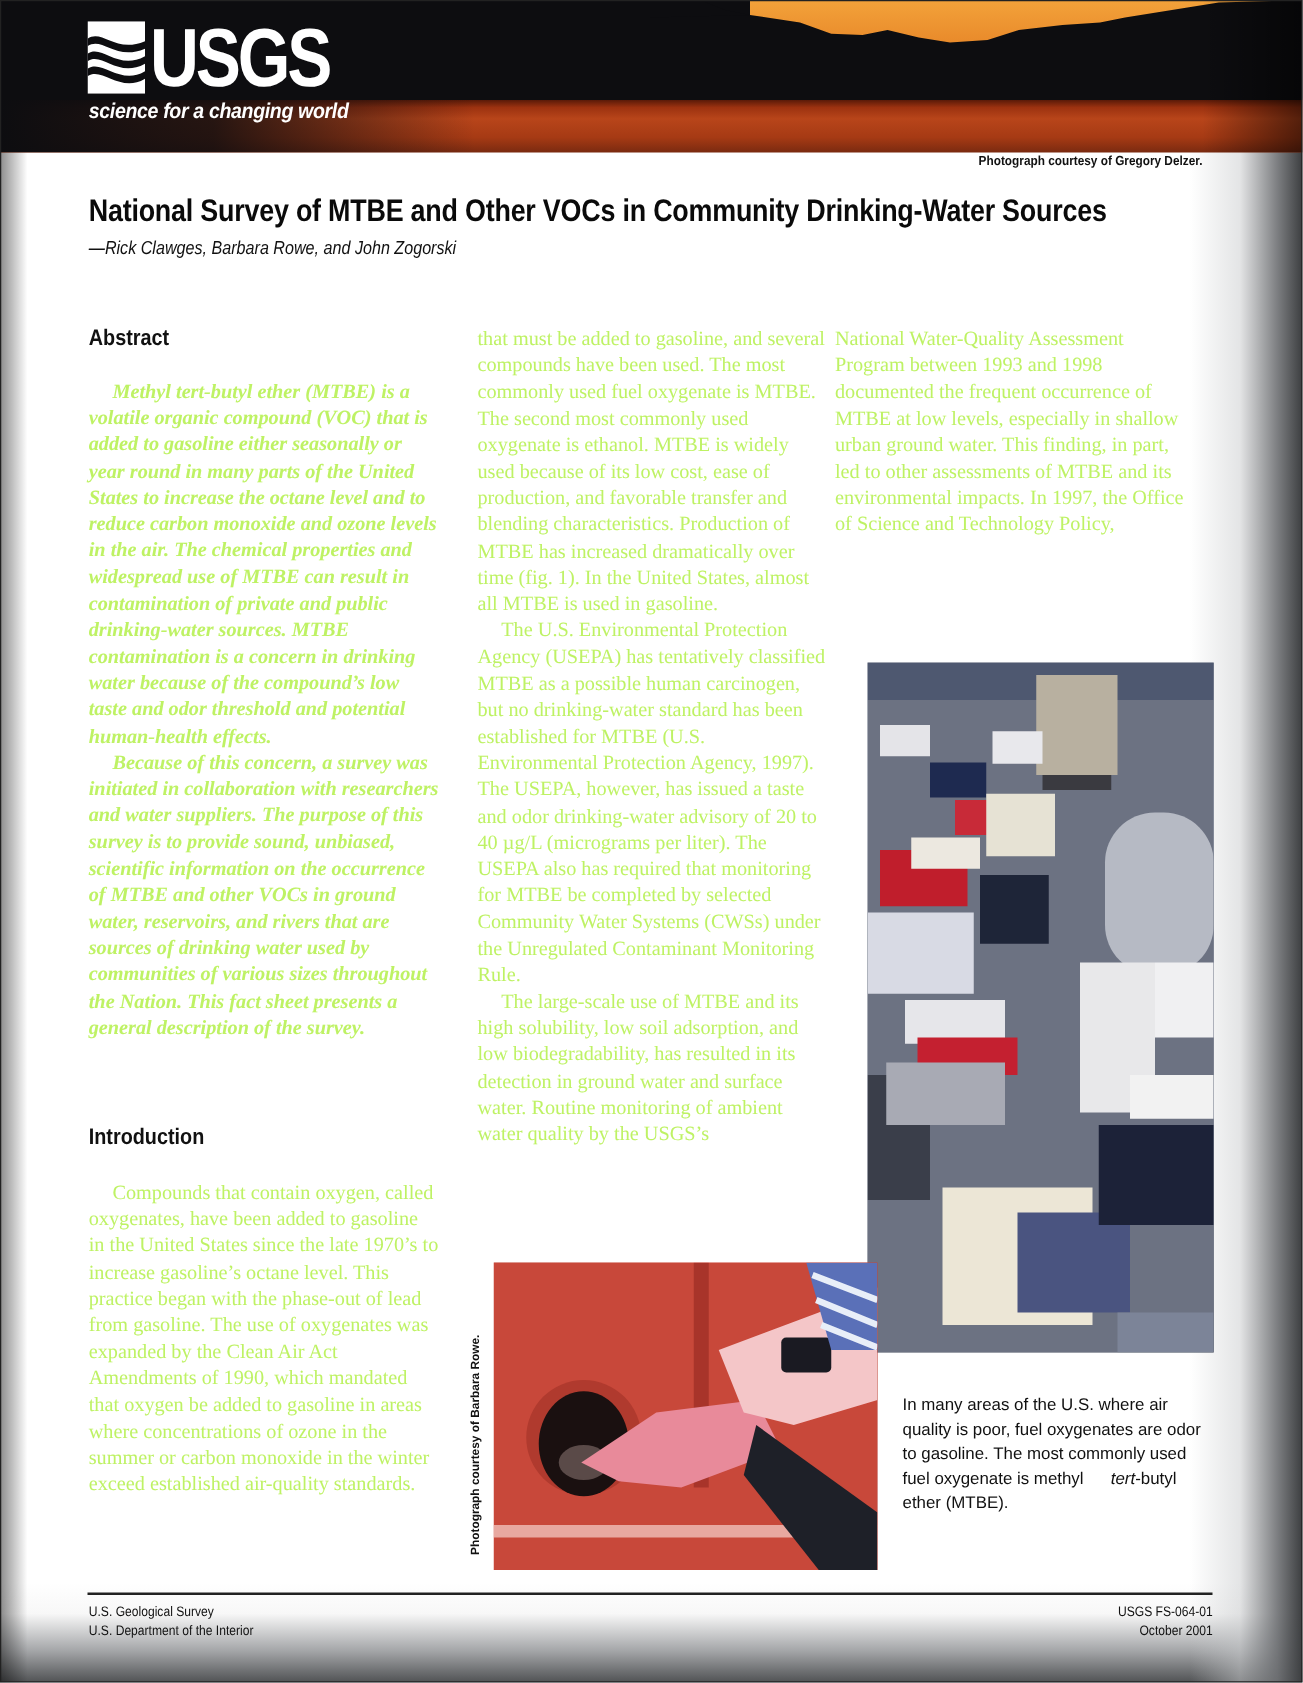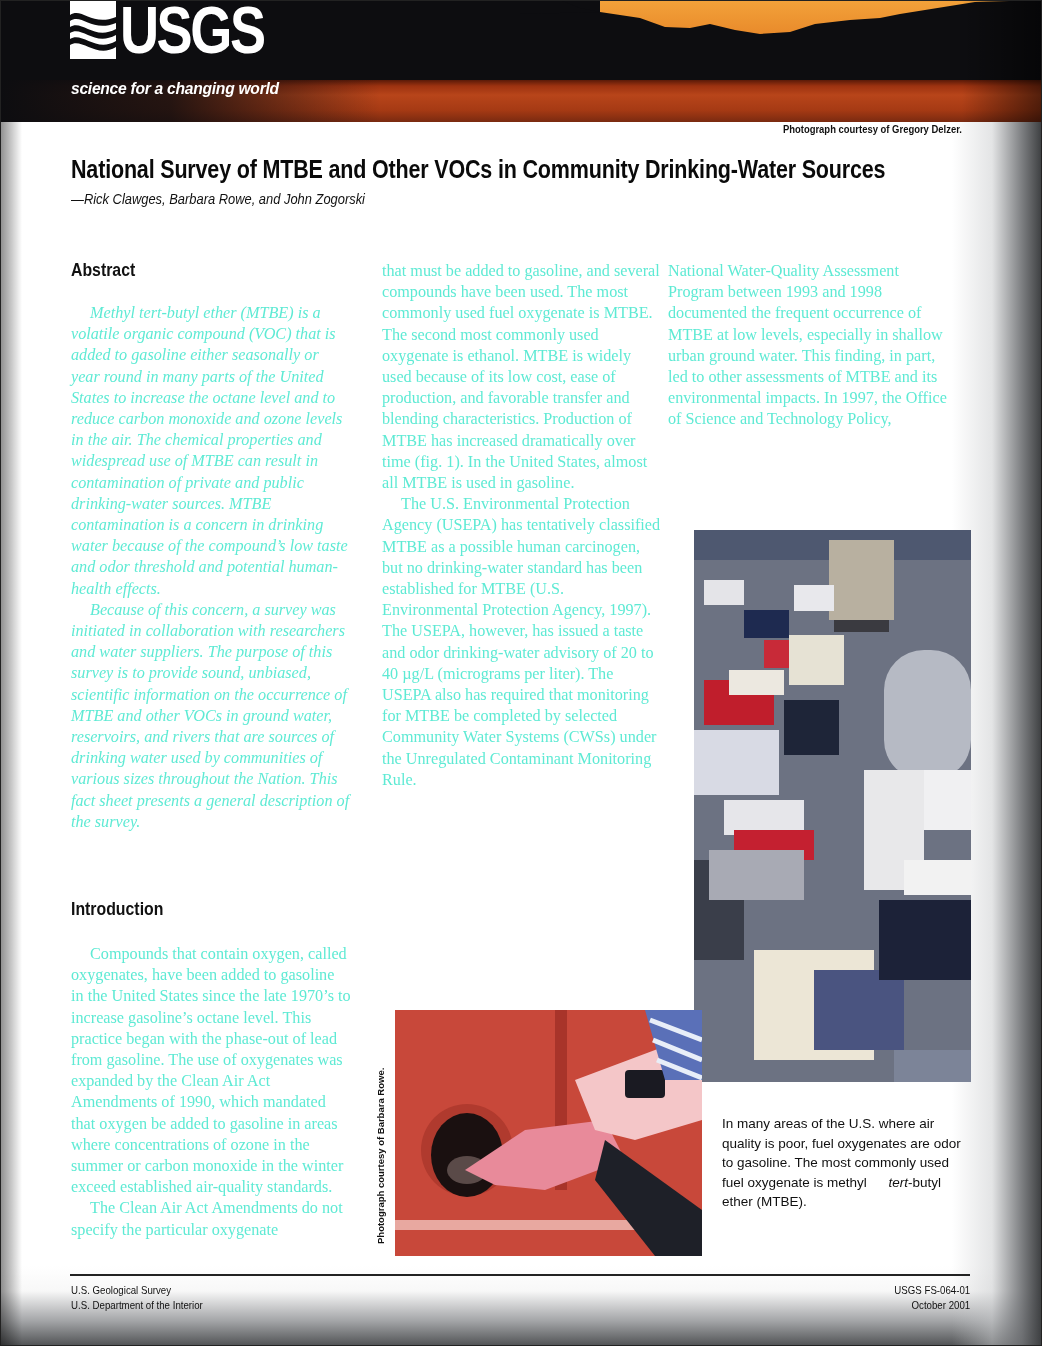--- a/index.html
+++ b/index.html
@@ -15,31 +15,31 @@
 
   
   .banner { position:absolute; left:0; top:0; width:1042px; height:122px; overflow:hidden;
     background: linear-gradient(to bottom, #0d0d10 0px, #0d0d10 78px, #5a1a08 80px, #9c3210 86px, #b8451a 95px, #a63a14 110px, #7a2a10 122px); }
   .banner .sky { position:absolute; left:520px; top:0; width:520px; height:60px;
     background: linear-gradient(to bottom, #f3a23a 0%, #e8892a 60%, #c8601a 100%); }
   .banner svg.hills { position:absolute; left:0; top:0; }
   .banner .shade-r { position:absolute; right:0; top:0; width:80px; height:122px; background:linear-gradient(to right, rgba(0,0,0,0), rgba(0,0,0,0.55)); }
   .banner .water-l { position:absolute; left:0; top:78px; width:380px; height:44px; background:linear-gradient(to right, rgba(13,13,16,1) 0%, rgba(13,13,16,0.85) 45%, rgba(13,13,16,0) 100%); }
 
-  .logo { position:absolute; left:70px; top:0; height:60px; display:flex; align-items:center; }
+  .logo { position:absolute; left:70px; top:16px; height:60px; display:flex; align-items:center; }
   .logo-mark { width:46px; height:58px; }
   .logo-text { font-family:"Liberation Sans", sans-serif; font-weight:bold; color:#fff; font-size:66px; line-height:58px; letter-spacing:-3px; margin-left:4px; transform:scaleX(0.82); transform-origin:left center; }
   .tagline { position:absolute; left:71px; top:79px; font-family:"Liberation Sans", sans-serif; font-style:italic; font-weight:bold; color:#fff; font-size:17px; letter-spacing:-0.3px; transform:scaleX(0.92); transform-origin:left center; }
 
   .photo-credit-top { position:absolute; right:80px; top:123px; font-family:"Liberation Sans", sans-serif; font-weight:bold; font-size:10.5px; color:#111; transform:scaleX(0.9); transform-origin:right center; }
 
   .title { position:absolute; left:71px; top:155px; font-family:"Liberation Sans", sans-serif; font-weight:bold; font-size:25px; color:#0a0a0a; letter-spacing:-0.2px; transform:scaleX(0.86); transform-origin:left center; white-space:nowrap; }
   .authors { position:absolute; left:71px; top:190px; font-family:"Liberation Sans", sans-serif; font-style:italic; font-size:15px; color:#111; transform:scaleX(0.86); transform-origin:left center; white-space:nowrap; }
 
-  .col { position:absolute; font-size:16.2px; line-height:21.2px; color:#5eead4; }
+  .col { position:absolute; font-size:16.2px; line-height:21.2px; color:#bef264; }
   .col p { margin:0; text-indent:19px; }
   .col p.noindent { text-indent:0; }
   .col.italic p { font-style:italic; }
   .heading { font-family:"Liberation Sans", sans-serif; font-weight:bold; font-size:18px; color:#111; transform:scaleX(0.88); transform-origin:left center; white-space:nowrap; position:absolute; }
 
   .c1 { left:71px; width:280px; }
   .c2 { left:382px; width:280px; top:261px; }
   .c3 { left:668px; width:285px; top:261px; }
 
   .photo-traffic { position:absolute; left:694px; top:530px; width:277px; height:552px; overflow:hidden;
@@ -81,34 +81,34 @@
   </div>
   <div class="tagline">science for a changing world</div>
 </div>
 
 <div class="photo-credit-top">Photograph courtesy of Gregory Delzer.</div>
 
 <div class="title">National Survey of MTBE and Other VOCs in Community Drinking-Water Sources</div>
 <div class="authors">—Rick Clawges, Barbara Rowe, and John Zogorski</div>
 
 <div class="heading" style="left:71px; top:260px;">Abstract</div>
-<div class="col c1 italic" style="top:303px;">
+<div class="col c1 italic" style="top:303px;font-weight:bold;">
   <p>Methyl tert-butyl ether (MTBE) is a volatile organic compound (VOC) that is added to gasoline either seasonally or year round in many parts of the United States to increase the octane level and to reduce carbon monoxide and ozone levels in the air.  The chemical properties and widespread use of MTBE can result in contamination of private and public drinking-water sources.  MTBE contamination is a concern in drinking water because of the compound’s low taste and odor threshold and potential human-health effects.</p>
   <p>Because of this concern, a survey was initiated in collaboration with researchers and water suppliers.  The purpose of this survey is to provide sound, unbiased, scientific information on the occurrence of MTBE and other VOCs in ground water, reservoirs, and rivers that are sources of drinking water used by communities of various sizes throughout the Nation.  This fact sheet presents a general description of the survey.</p>
 </div>
 
 <div class="heading" style="left:71px; top:899px;">Introduction</div>
 <div class="col c1" style="top:944px;">
   <p>Compounds that contain oxygen, called oxygenates, have been added to gasoline in the United States since the late 1970’s to increase gasoline’s octane level.  This practice began with the phase-out of lead from gasoline. The use of oxygenates was expanded by the Clean Air Act Amendments of 1990, which mandated that oxygen be added to gasoline in areas where concentrations of ozone in the summer or carbon monoxide in the winter exceed established air-quality standards.</p>
-  <p>The Clean Air Act Amendments do not specify the particular oxygenate</p>
 </div>
 
 <div class="col c2">
   <p class="noindent">that must be added to gasoline, and several compounds have been used. The most commonly used fuel oxygenate is MTBE.  The second most commonly used oxygenate is ethanol. MTBE is widely used because of its low cost, ease of production, and favorable transfer and blending characteristics.  Production of MTBE has increased dramatically over time (fig. 1). In the United States, almost all MTBE is used in gasoline.</p>
   <p>The U.S. Environmental Protection Agency (USEPA) has tentatively classified MTBE as a possible human carcinogen, but no drinking-water standard has been established for MTBE (U.S. Environmental Protection Agency, 1997).  The USEPA, however, has issued a taste and odor drinking-water advisory of 20 to 40 µg/L (micrograms per liter).  The USEPA also has required that monitoring for MTBE be completed by selected Community Water Systems (CWSs) under the Unregulated Contaminant Monitoring Rule.</p>
+  <p>The large-scale use of MTBE and its high solubility, low soil adsorption, and low biodegradability, has resulted in its detection in ground water and surface water.  Routine monitoring of ambient water quality by the USGS’s</p>
 </div>
 
 <div class="col c3">
   <p class="noindent">National Water-Quality Assessment Program between 1993 and 1998 documented the frequent occurrence of MTBE at low levels, especially in shallow urban ground water.  This finding, in part, led to other assessments of MTBE and its environmental impacts.  In 1997, the Office of Science and Technology Policy,</p>
 </div>
 
 <div class="photo-traffic" title="Highway traffic congestion with tanker truck">
   <svg width="277" height="552" viewBox="0 0 277 552">
     <rect x="0" y="0" width="277" height="30" fill="#4e5870"></rect>
     <rect x="0" y="30" width="277" height="522" fill="#6c7282"></rect>

